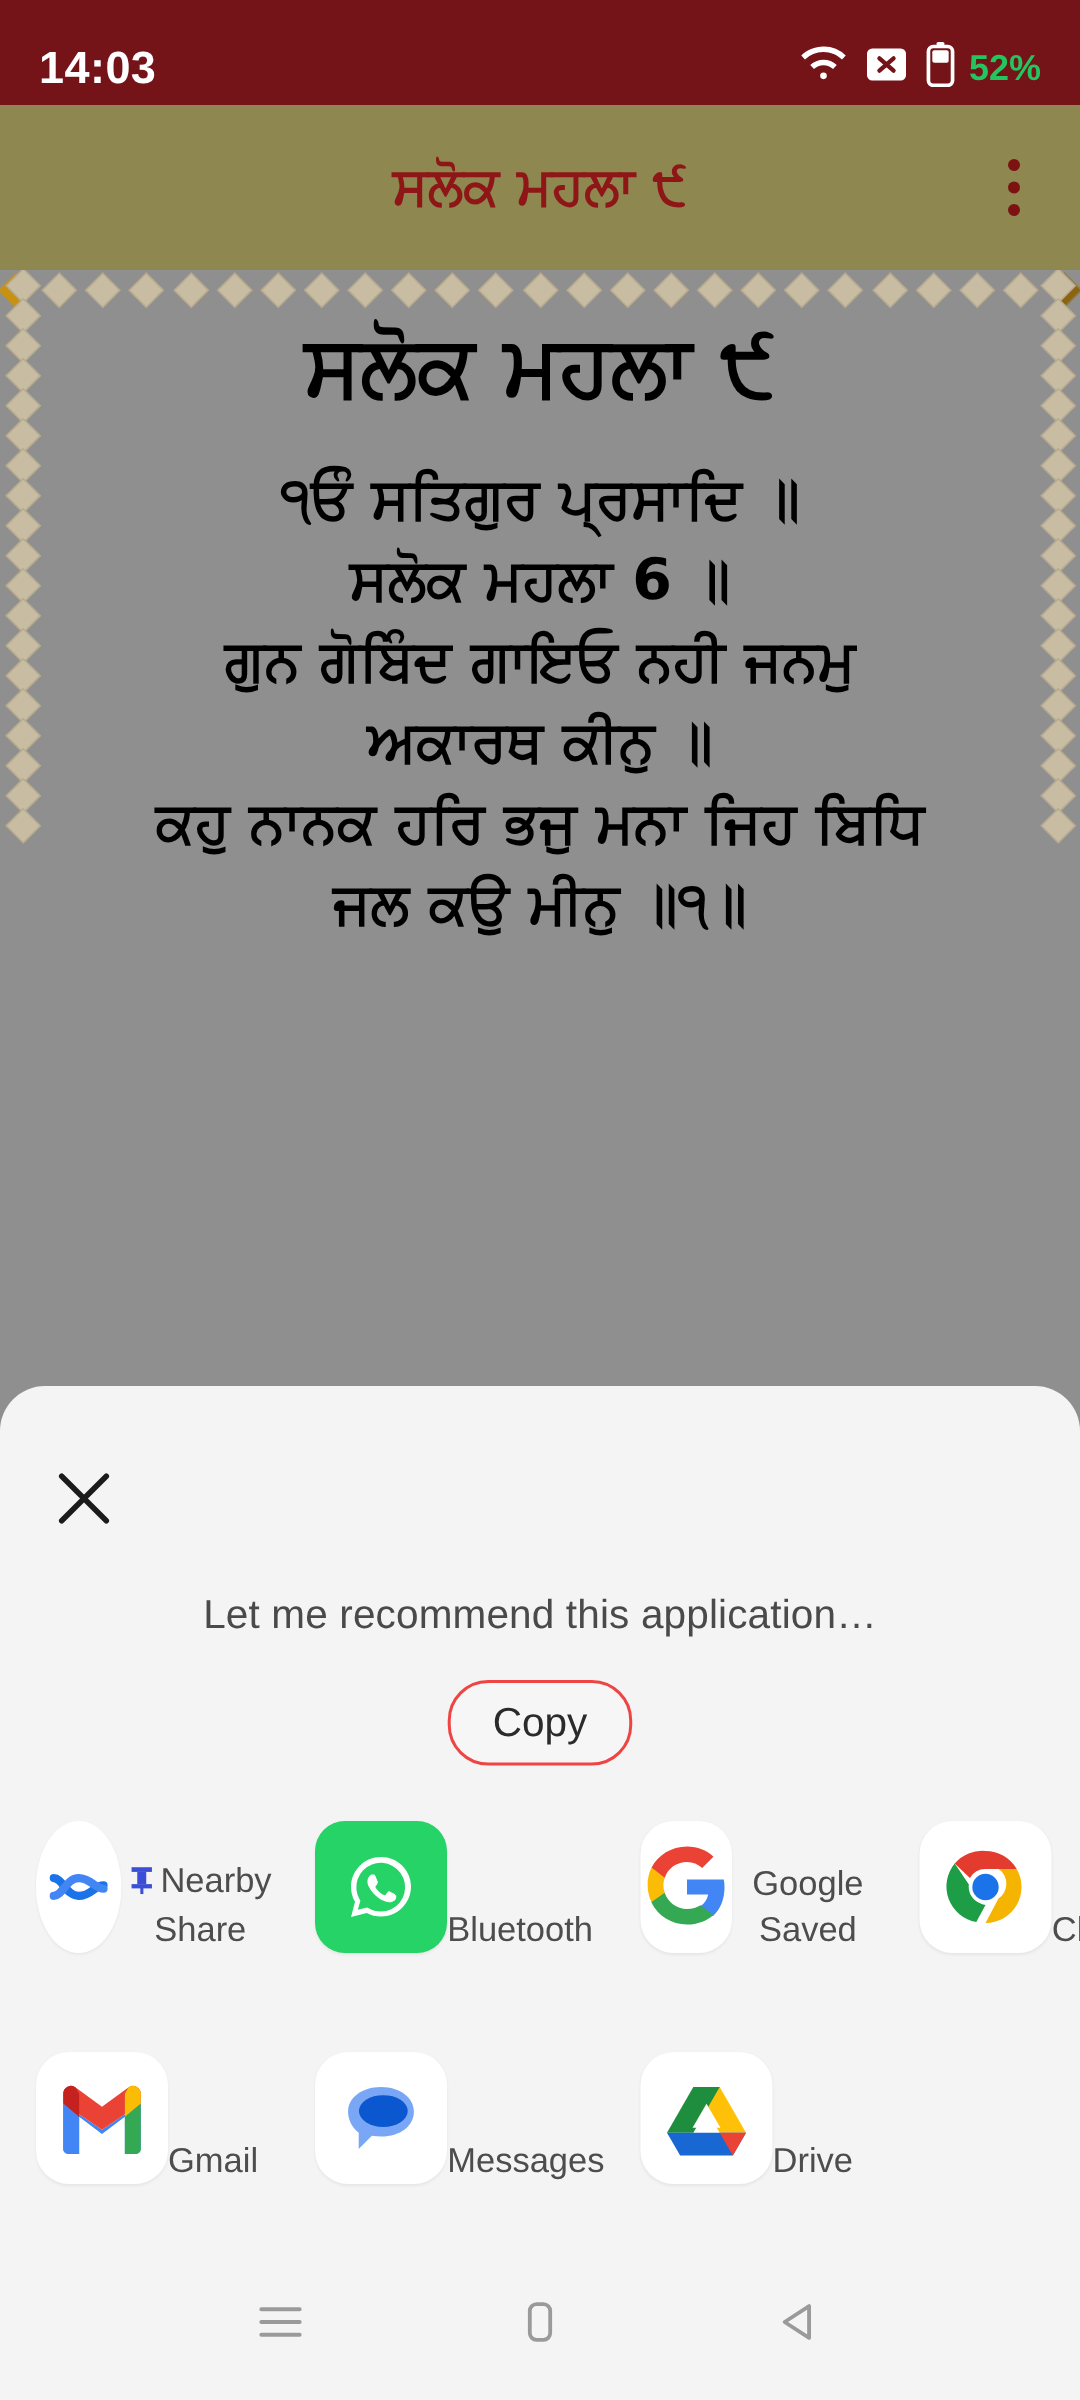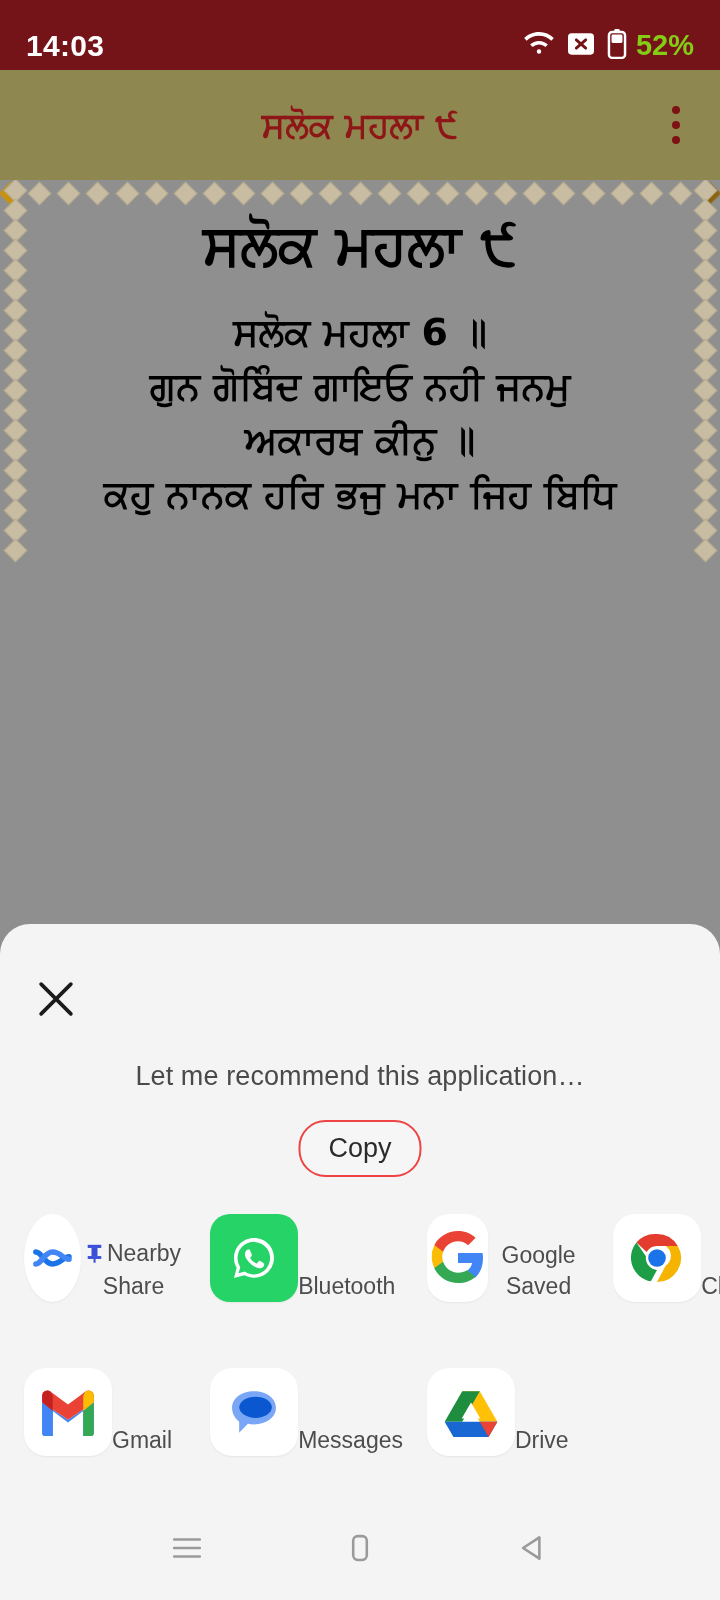--- a/index.html
+++ b/index.html
@@ -13,21 +13,21 @@
 
   
   .status-bar{
     position:absolute; top:0; left:0; width:720px; height:91px;
     background:#751418;
     display:flex; align-items:center; justify-content:space-between;
     padding:0 26px;
   }
   .status-clock{ color:#ffffff; font-size:30px; font-weight:bold; letter-spacing:.3px; }
   .status-right{ display:flex; align-items:center; gap:11px; }
-  .battery-pct{ color:#84cc16; font-size:29px; font-weight:bold; margin-left:-2px;}
+  .battery-pct{ color:#22c55e; font-size:24px; font-weight:bold; margin-left:-2px;}
 
   
   .toolbar{
     position:absolute; top:70px; left:0; width:720px; height:110px;
     background:#8e8750;
     display:flex; align-items:center; justify-content:center;
   }
   .toolbar-title{
     color:#8e1616; font-size:35px; font-weight:600; line-height:1;
     font-family:"DejaVu Sans","Liberation Sans",sans-serif;
@@ -233,24 +233,26 @@
       <div class="dia"></div>
       <div class="dia"></div>
       <div class="dia"></div>
       <div class="dia"></div>
       <div class="dia"></div>
       <div class="dia"></div>
     </div>
 
   <div class="shabad">
     <div class="shabad-title">ਸਲੋਕ ਮਹਲਾ ੯</div>
+    <div class="shabad-line">੧ਓੰ ਸਤਿਗੁਰ ਪ੍ਰਸਾਦਿ ॥</div>
     <div class="shabad-line">ਸਲੋਕ ਮਹਲਾ 6 ॥</div>
     <div class="shabad-line">ਗੁਨ ਗੋਬਿੰਦ ਗਾਇਓ ਨਹੀ ਜਨਮੁ</div>
     <div class="shabad-line">ਅਕਾਰਥ ਕੀਨੁ ॥</div>
     <div class="shabad-line">ਕਹੁ ਨਾਨਕ ਹਰਿ ਭਜੁ ਮਨਾ ਜਿਹ ਬਿਧਿ</div>
+    <div class="shabad-line">ਜਲ ਕਉ ਮੀਨੁ ॥੧॥</div>
   </div>
 </div>
 
 <div class="share-sheet">
 
   <div class="close-btn">
     <svg width="42" height="42" viewBox="0 0 24 24">
         <path d="M3.5 3.5l17 17M20.5 3.5l-17 17" stroke="#1b1b1b" stroke-width="2.1" stroke-linecap="round"></path>
       </svg>
   </div>

